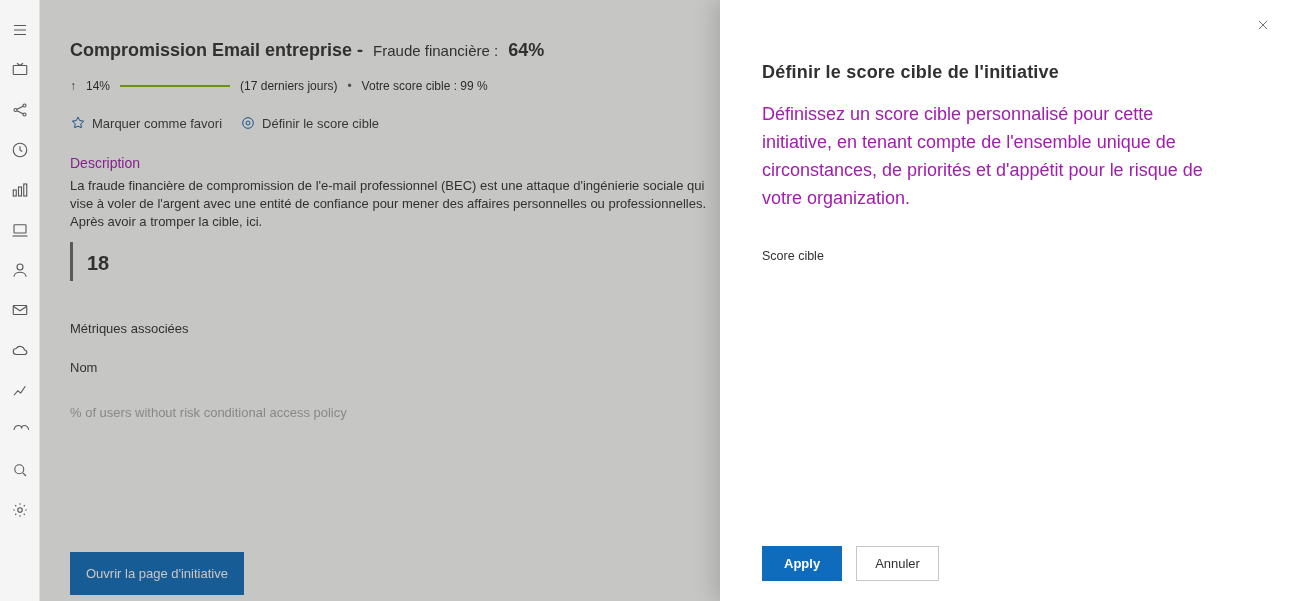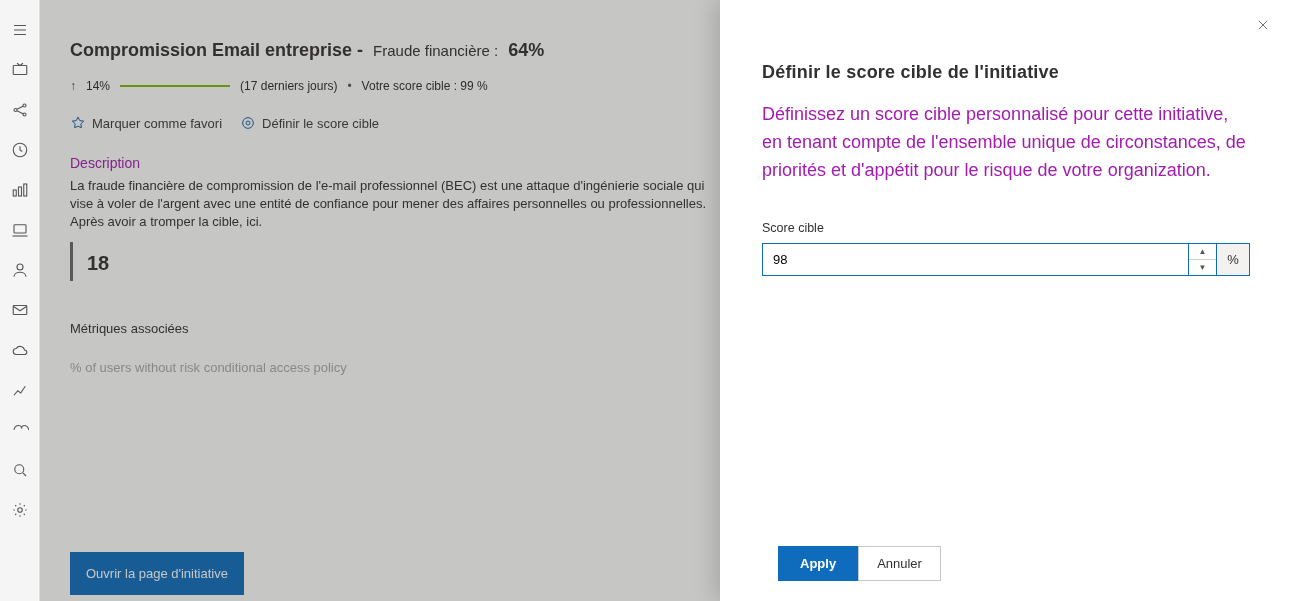--- a/index.html
+++ b/index.html
@@ -133,21 +133,21 @@
     flex-direction: column;
   }
   .panel .close {
     position: absolute;
     top: 18px; right: 20px;
     cursor: pointer;
     color: #605e5c;
   }
   .panel .close svg { width: 14px; height: 14px; stroke: #605e5c; stroke-width: 1.5; }
   .panel-body {
-    padding: 62px 40px 0 42px;
+    padding: 62px 63px 0 42px;
     flex: 1;
   }
   .panel-title { font-size: 18px; font-weight: 600; margin-bottom: 18px; letter-spacing:.2px;}
   .panel-desc { font-size: 18px; color: #a21caf; line-height: 1.55; margin-bottom: 36px; max-width: 520px;}
   .field-label { font-size: 12.5px; margin-bottom: 8px; }
   .field-row { display: flex; }
   .field-row input {
     flex: 1;
     border: 1px solid #0f6cbd;
     border-right: none;
@@ -168,22 +168,23 @@
     width: 34px;
     border: 1px solid #0f6cbd;
     background: #f3f2f1;
     display: flex;
     align-items: center;
     justify-content: center;
     font-size: 13px;
     color: #323130;
   }
   .panel-footer {
-    padding: 0 42px 20px 58px;
-    display: flex;
+    padding: 0 42px 20px 42px;
+    display: flex;
+    gap: 14px;
   }
   .btn-primary {
     background: #0f6cbd;
     color: #fff;
     border: none;
     padding: 9px 22px;
     font-size: 13px;
     font-weight: 600;
     cursor: pointer;
   }
@@ -314,46 +315,39 @@
 
       <div class="section-label">Description</div>
       <div class="desc-text">La fraude financière de compromission de l'e-mail professionnel (BEC) est une attaque d'ingénierie sociale qui vise à voler de l'argent avec une entité de confiance pour mener des affaires personnelles ou professionnelles. Après avoir      a tromper la cible, ici.</div>
 
       <div class="rec-box">
         <div class="rec-count">18</div>
       </div>
 
       <div class="metrics-section">
         <div class="label">Métriques associées</div>
+        <div class="col">Nom</div>
         <div class="row0">% of users without risk conditional access policy</div>
       </div>
     </div>
 
     <button class="primary-btn">Ouvrir la page d'initiative</button>
 
     <div class="overlay"></div>
   </div>
 </div>
 
 <div class="panel">
   <div class="close">
     <svg viewBox="0 0 24 24">
         <path d="M5 5l14 14M19 5L5 19"></path>
       </svg>
   </div>
   <div class="panel-body">
     <div class="panel-title">Définir le score cible de l'initiative</div>
     <div class="panel-desc">Définissez un score cible personnalisé pour cette initiative, en tenant compte de l'ensemble unique de circonstances, de priorités et d'appétit pour le risque de votre organization.</div>
     <div class="field-label">Score cible</div>
-    <div class="field-row">
-      <input type="text" value="98" style="">
-      <div class="spin-col">
-        <div class="sp">▲</div>
-        <div class="sp">▼</div>
-      </div>
-      <div class="suffix-box">%</div>
-    </div>
   </div>
   <div class="panel-footer">
     <button class="btn-primary">Apply</button>
     <button class="btn-secondary">Annuler</button>
   </div>
 </div>
 
 </body></html>

